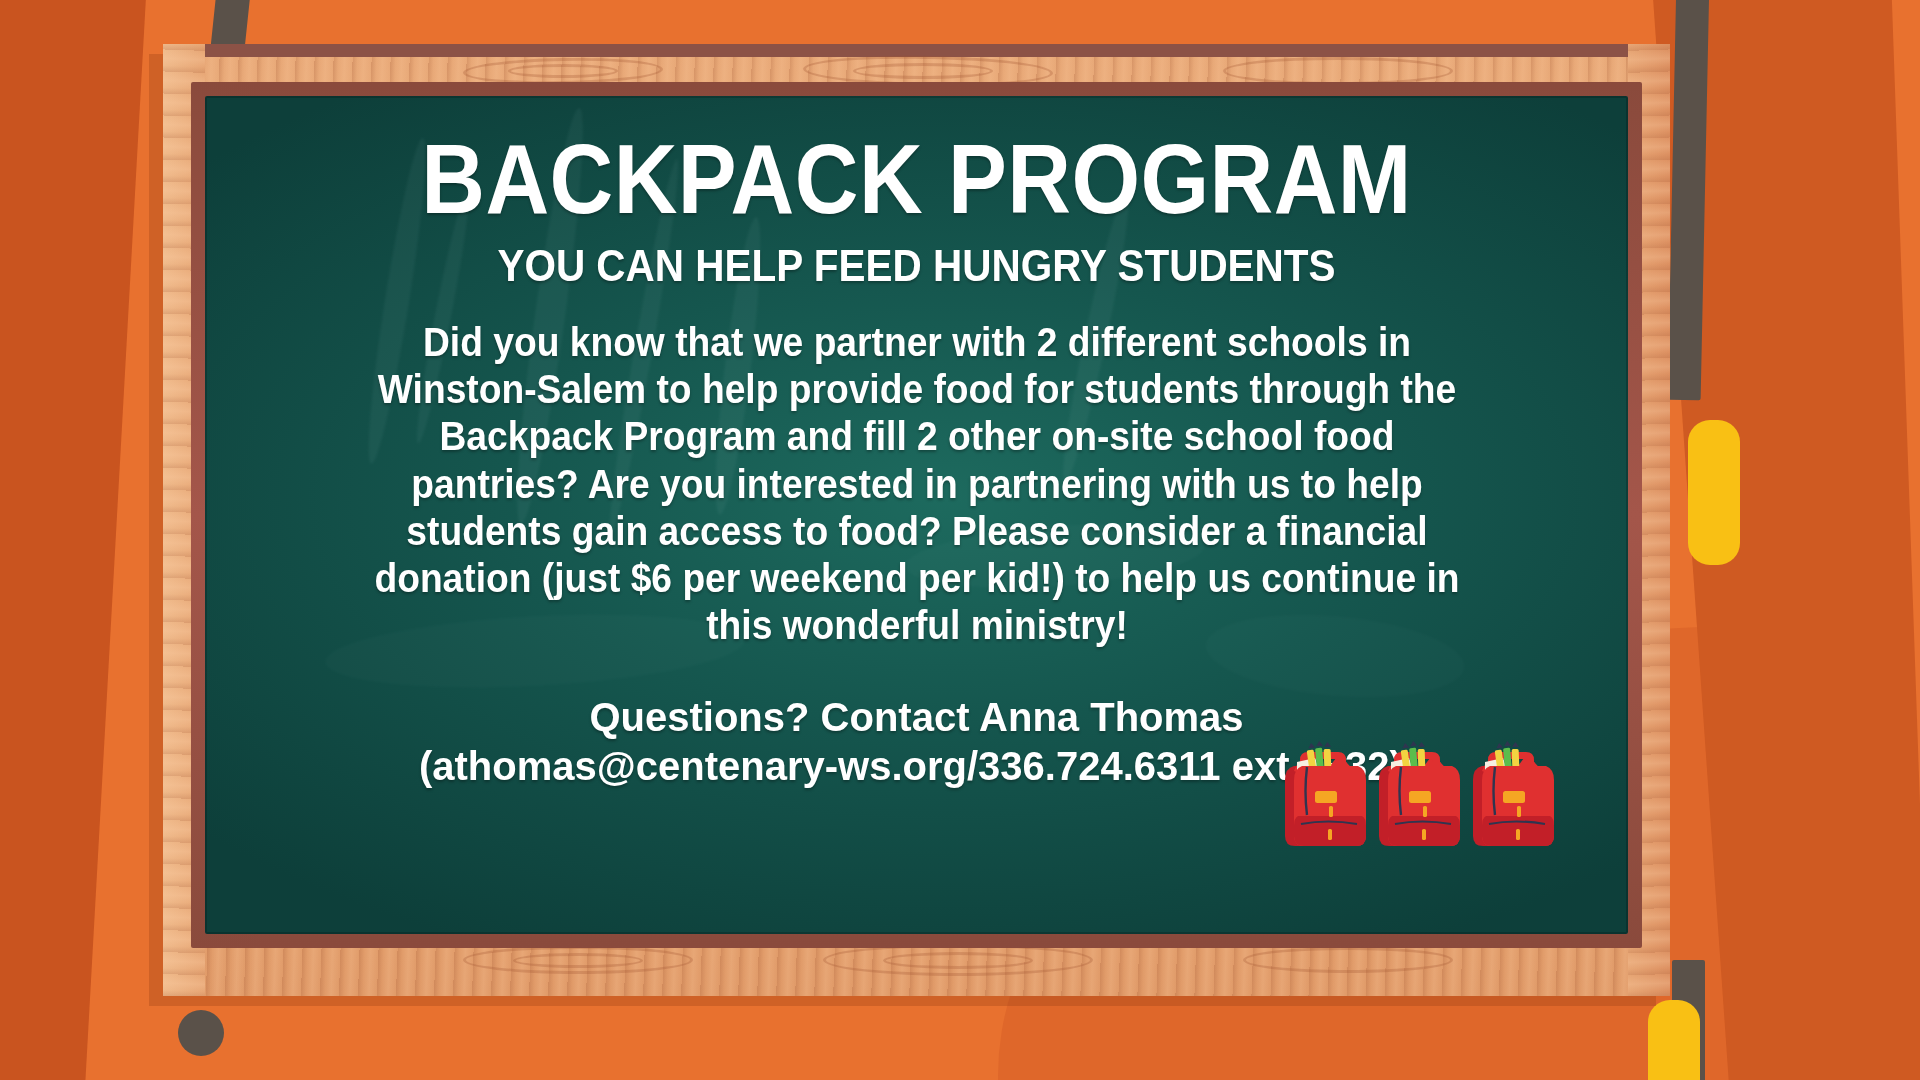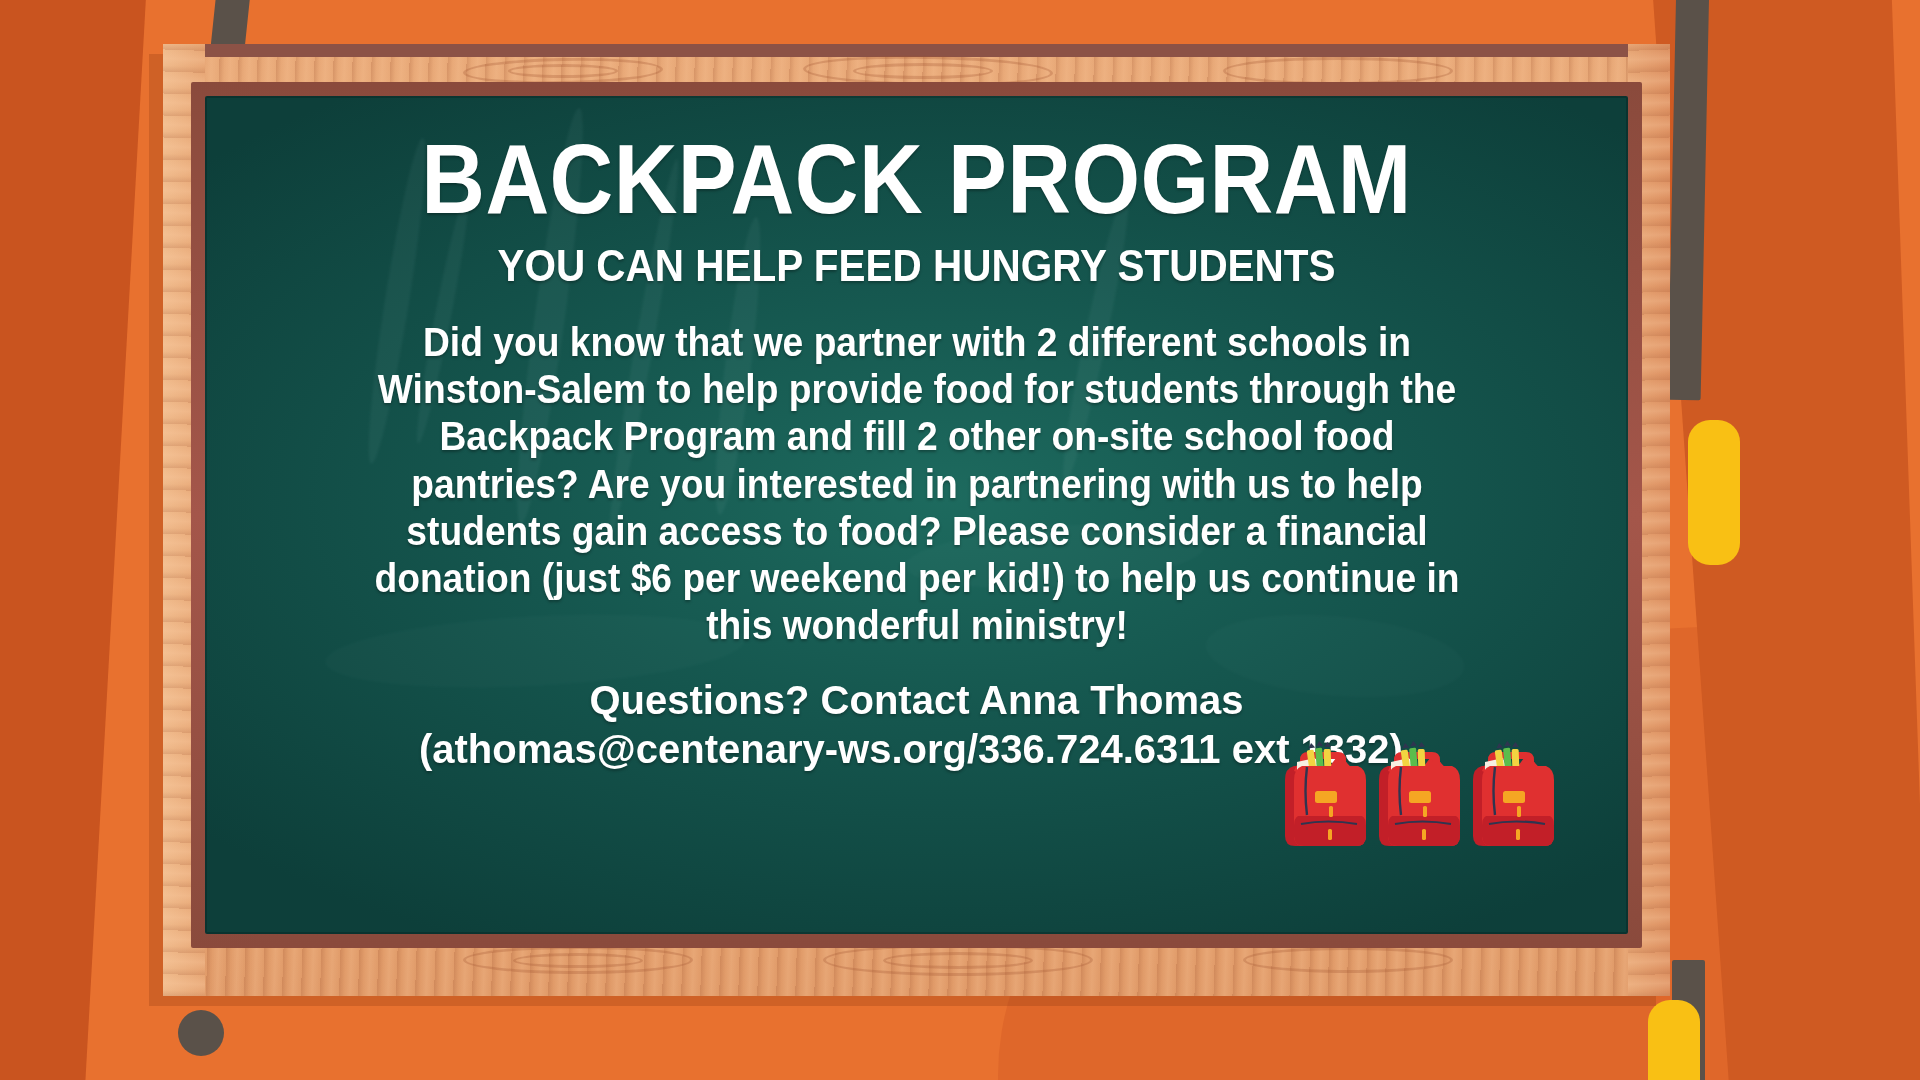--- a/index.html
+++ b/index.html
@@ -217,21 +217,21 @@
     margin-top:26px;
     transform:scaleX(.93);
     transform-origin:center;
     max-width:1200px;
     margin-left:auto; margin-right:auto;
   }
   .contact {
     font-weight:700;
     font-size:40px;
     line-height:1.22;
-    margin-top:27px;
+    margin-top:44px;
   }
   .contact .line2 { display:block; }
 
   
   .packs {
     position:absolute;
     right:74px; bottom:80px;
     display:flex;
     gap:8px;
     z-index:6;

